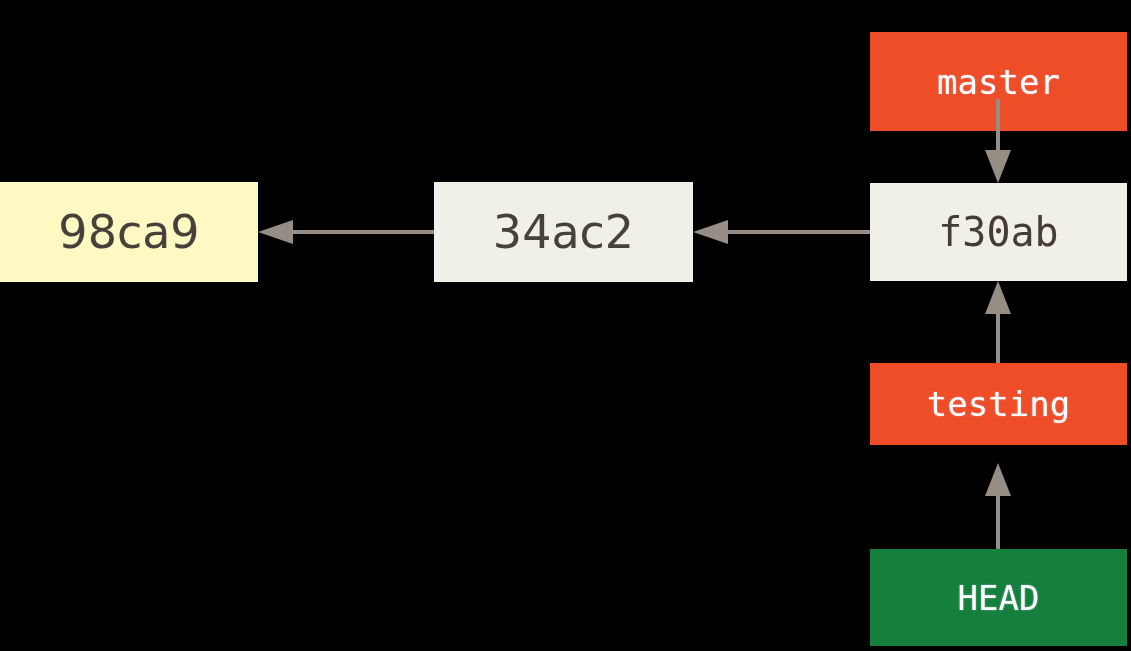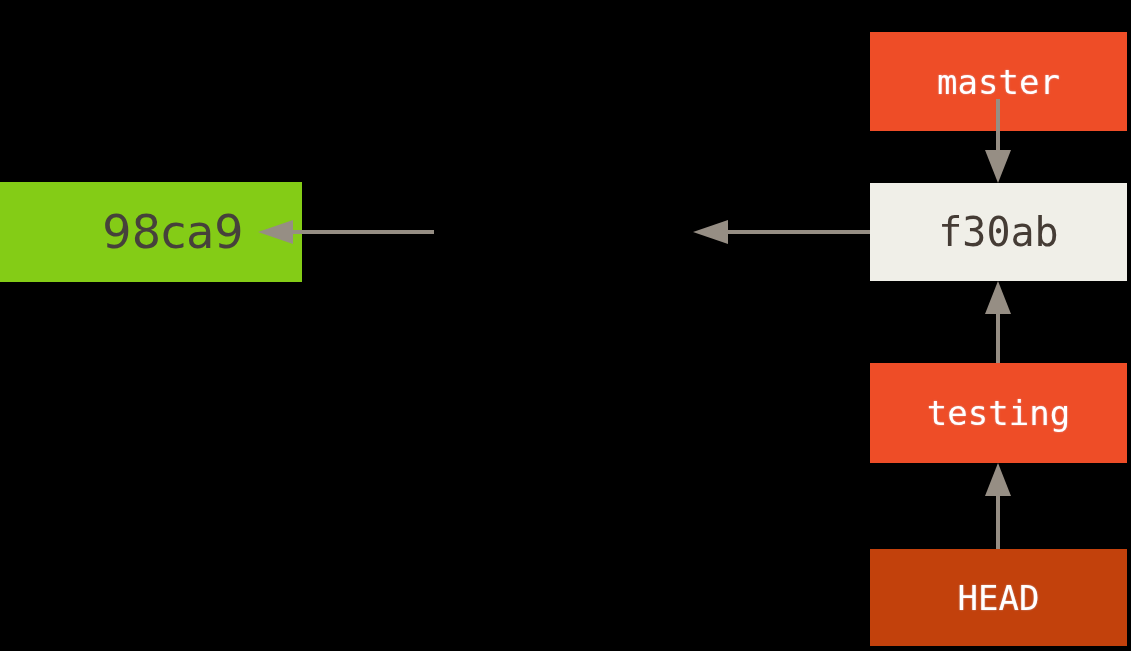--- a/index.html
+++ b/index.html
@@ -35,21 +35,21 @@
     font-family: "DejaVu Sans Mono", monospace;
     font-size: 34px;
     color: #ffffff;
     text-shadow: 0 0 2px rgba(214, 222, 255, 0.55);
   }
   
   #node-98ca9  { left: 0px;   top: 182px; width: 258px; height: 100px; }
   #node-34ac2  { left: 434px; top: 182px; width: 259px; height: 100px; }
   #node-f30ab  { left: 870px; top: 183px; width: 257px; height: 98px; text-align: center; }
   #node-master { left: 870px; top: 0px;   width: 257px; height: 99px; }
-  #node-testing{ left: 870px; top: 363px; width: 257px; height: 100px; }
+  #node-testing{ left: 870px; top: 363px; width: 257px; height: 82px; }
   #node-head   { left: 870px; top: 549px; width: 257px; height: 97px; }
 
   
   .shaft { position: absolute; background: #968e84; }
   .head  { position: absolute; width: 0; height: 0; }
   .head-left  { border-top: 12px solid transparent; border-bottom: 12px solid transparent; border-right: 35px solid #968e84; }
   .head-down  { border-left: 13px solid transparent; border-right: 13px solid transparent; border-top: 33px solid #968e84; }
   .head-up    { border-left: 13px solid transparent; border-right: 13px solid transparent; border-bottom: 33px solid #968e84; }
 
   
@@ -66,38 +66,41 @@
   #edge-testing-f30ab-head  { left: 985px; top: 281px; }
   
   #edge-head-testing-shaft { left: 996px; top: 495px; width: 4px; height: 54px; }
   #edge-head-testing-head  { left: 985px; top: 463px; }
 </style>
 </head>
 <body>
 
 <div class="canvas">
 
-  <div class="node commit-box" id="node-98ca9" style="background-color: #84cc16; padding-left: 44px;">
+  <div class="node commit-box" id="node-98ca9" style="background-color: #fef9c3;">
     <span class="commit-label-sans">98ca9</span>
   </div>
 
+  <div class="node commit-box" id="node-34ac2" style="background-color: rgb(240, 239, 232);">
+    <span class="commit-label-sans">34ac2</span>
+  </div>
 
   <div class="node commit-box" id="node-f30ab" style="background-color: rgb(240, 239, 232);">
     <span class="commit-label-mono">f30ab</span>
   </div>
 
   <div class="node" id="node-master" style="background-color: rgb(238, 77, 39); margin-top: 32px;">
     <span class="ref-label">master</span>
   </div>
 
   <div class="node" id="node-testing" style="background-color: rgb(238, 77, 39);">
     <span class="ref-label">testing</span>
   </div>
 
-  <div class="node" id="node-head" style="background-color: #c2410c;">
+  <div class="node" id="node-head" style="background-color: #15803d;">
     <span class="ref-label">HEAD</span>
   </div>
 
   <div class="shaft" id="edge-34ac2-98ca9-shaft"></div>
   <div class="head head-left" id="edge-34ac2-98ca9-head"></div>
 
   <div class="shaft" id="edge-f30ab-34ac2-shaft"></div>
   <div class="head head-left" id="edge-f30ab-34ac2-head"></div>
 
   <div class="shaft" id="edge-master-f30ab-shaft"></div>

